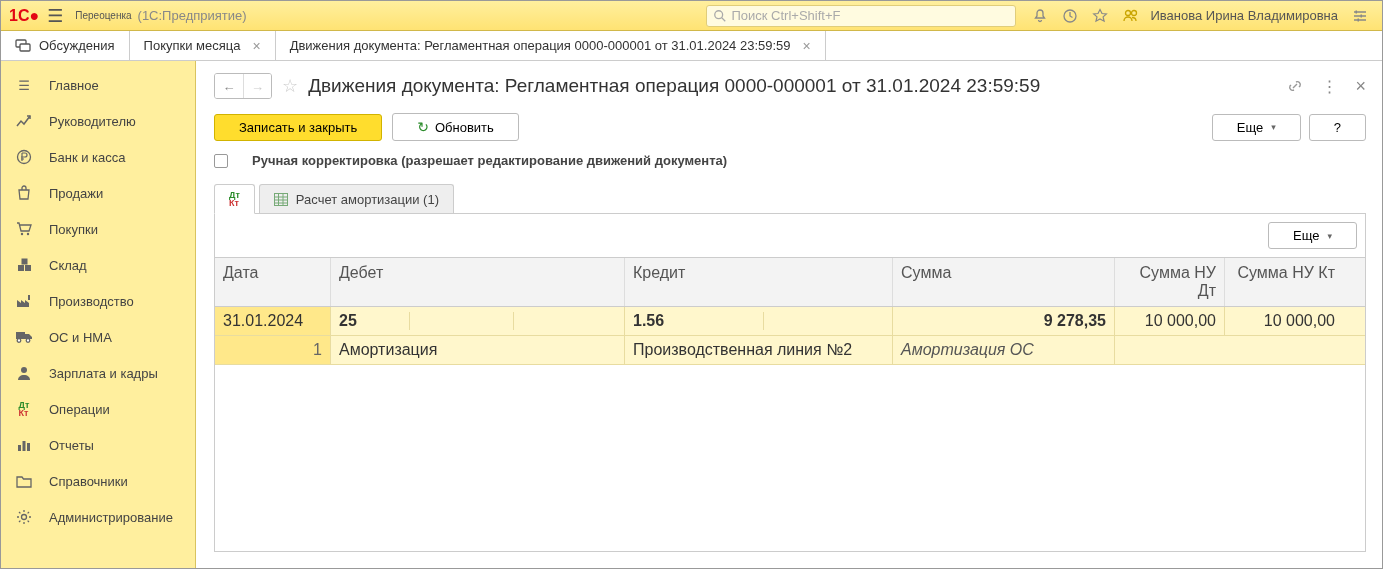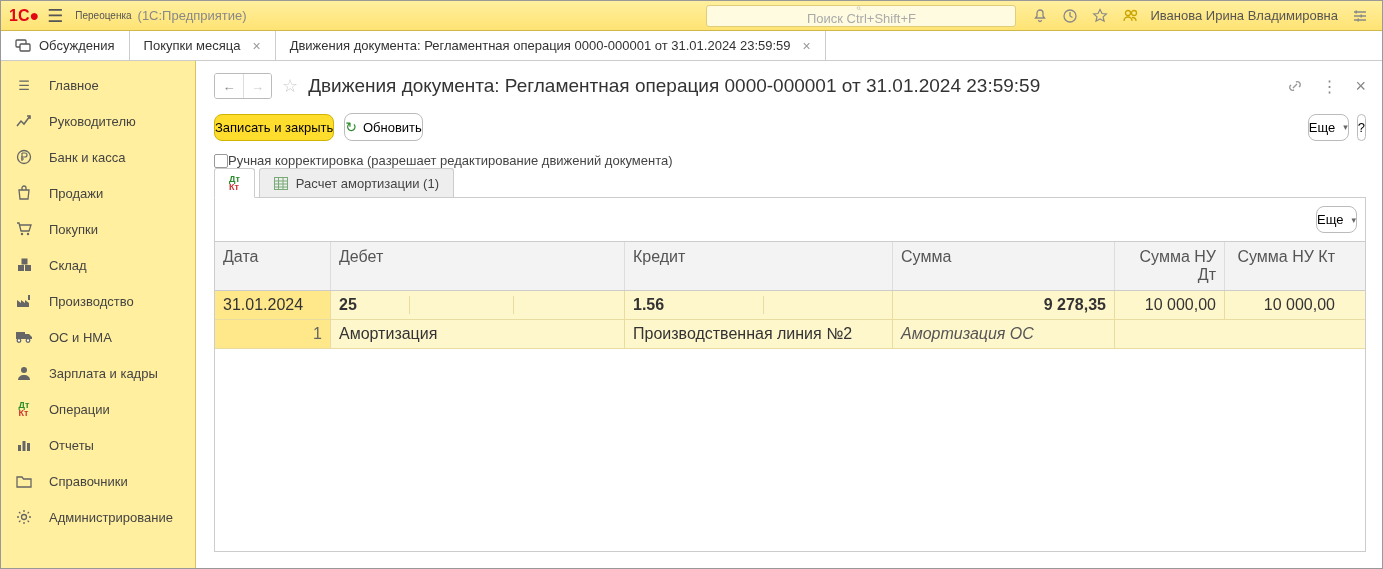--- a/index.html
+++ b/index.html
@@ -4,21 +4,21 @@
 <style>
 * { box-sizing: border-box; margin: 0; padding: 0; font-family: Arial, sans-serif; }
 body { background: #fff; font-size: 13px; color: #333; width: 1383px; height: 569px; overflow: hidden; border: 1px solid #999; }
 
 
 .topbar { display: flex; align-items: center; height: 30px; background: linear-gradient(#ffef9e, #ffe373); border-bottom: 1px solid #d1b84a; padding: 0 8px; }
 .topbar .logo { color: #e30613; font-weight: bold; font-size: 16px; margin-right: 8px; }
 .topbar .burger { font-size: 18px; color: #555; margin-right: 12px; cursor: pointer; }
 .topbar .title { color: #555; font-size: 10px; }
 .topbar .sub { color: #888; font-size: 13px; margin-left: 6px; }
-.topbar .search { margin-left: auto; width: 310px; height: 22px; background: #fffbe0; border: 1px solid #e0cd7a; border-radius: 3px; display: flex; align-items: center; padding: 0 6px; color: #aaa; flex-direction: column; }
+.topbar .search { margin-left: auto; width: 310px; height: 22px; background: #fffbe0; border: 1px solid #e0cd7a; border-radius: 3px; display: flex; align-items: center; padding: 0 6px; color: #aaa; }
 .topbar .search svg { margin-right: 4px; }
 .topbar .tb-icons { display: flex; align-items: center; gap: 14px; margin-left: 16px; color: #666; }
 .topbar .tb-icons span { cursor: pointer; }
 .topbar .user { margin-left: 10px; color: #555; display: flex; align-items: center; gap: 6px; }
 
 
 .tabstrip { display: flex; height: 30px; background: #fff; border-bottom: 1px solid #ccc; }
 .maintab { display: flex; align-items: center; padding: 0 14px; border-right: 1px solid #ccc; color: #333; gap: 8px; cursor: pointer; position: relative; }
 .maintab .close { font-size: 14px; color: #999; margin-left: 4px; }
 .maintab.home { font-weight: normal; }
@@ -36,27 +36,27 @@
 .titlebar { display: flex; align-items: center; gap: 10px; margin-bottom: 14px; }
 .navbtns { display: flex; border: 1px solid #bbb; border-radius: 3px; overflow: hidden; }
 .navbtn { width: 28px; height: 24px; display: flex; align-items: center; justify-content: center; background: #fff; color: #888; cursor: pointer; }
 .navbtn + .navbtn { border-left: 1px solid #ddd; color: #ccc; }
 .star { color: #ccc; font-size: 18px; cursor: pointer; }
 .doc-title { font-size: 19px; color: #333; }
 .title-right { margin-left: auto; display: flex; gap: 18px; color: #888; align-items: center; }
 .title-right span { cursor: pointer; }
 
 .toolbar { display: flex; align-items: center; gap: 10px; margin-bottom: 12px; }
-.btn { border: 1px solid #bbb; border-radius: 8px; padding: 5px 0; background: #fff; cursor: pointer; font-size: 13px; display: flex; align-items: center; gap: 6px; }
+.btn { border: 1px solid #bbb; border-radius: 3px; padding: 5px 24px; background: #fff; cursor: pointer; font-size: 13px; display: flex; align-items: center; gap: 6px; }
 .btn.primary { background: #ffdd2d; border-color: #d1b300; font-weight: normal; }
 .btn .rfr { color: #2a8b2a; font-size: 14px; }
 .toolbar-right { margin-left: auto; display: flex; gap: 8px; }
 .btn .caret { font-size: 9px; margin-left: 2px; color: #666; }
 
-.chk-row { display: flex; align-items: center; gap: 0; margin-bottom: 0; color: #444; }
+.chk-row { display: flex; align-items: center; gap: 24px; margin-bottom: 16px; color: #444; font-weight: bold; }
 .chkbox { width: 14px; height: 14px; border: 1px solid #999; border-radius: 2px; background: #fff; cursor: pointer; }
 
 .subtabs { display: flex; border-bottom: 1px solid #ccc; margin-bottom: 0; }
 .subtab { padding: 6px 14px; border: 1px solid #ccc; border-bottom: none; background: #eee; margin-right: 4px; border-radius: 3px 3px 0 0; cursor: pointer; display: flex; align-items: center; gap: 8px; color: #444; position: relative; }
 .subtab.active { background: #fff; border-bottom: 1px solid #fff; margin-bottom: -1px; }
 .dtkt { font-size: 9px; line-height: 8px; }
 .dtkt .d { color: #2a8b2a; font-weight: bold; }
 .dtkt .k { color: #c33; font-weight: bold; }
 
 .tablewrap { border: 1px solid #ccc; border-top: none; flex: 1; display: flex; flex-direction: column; }

